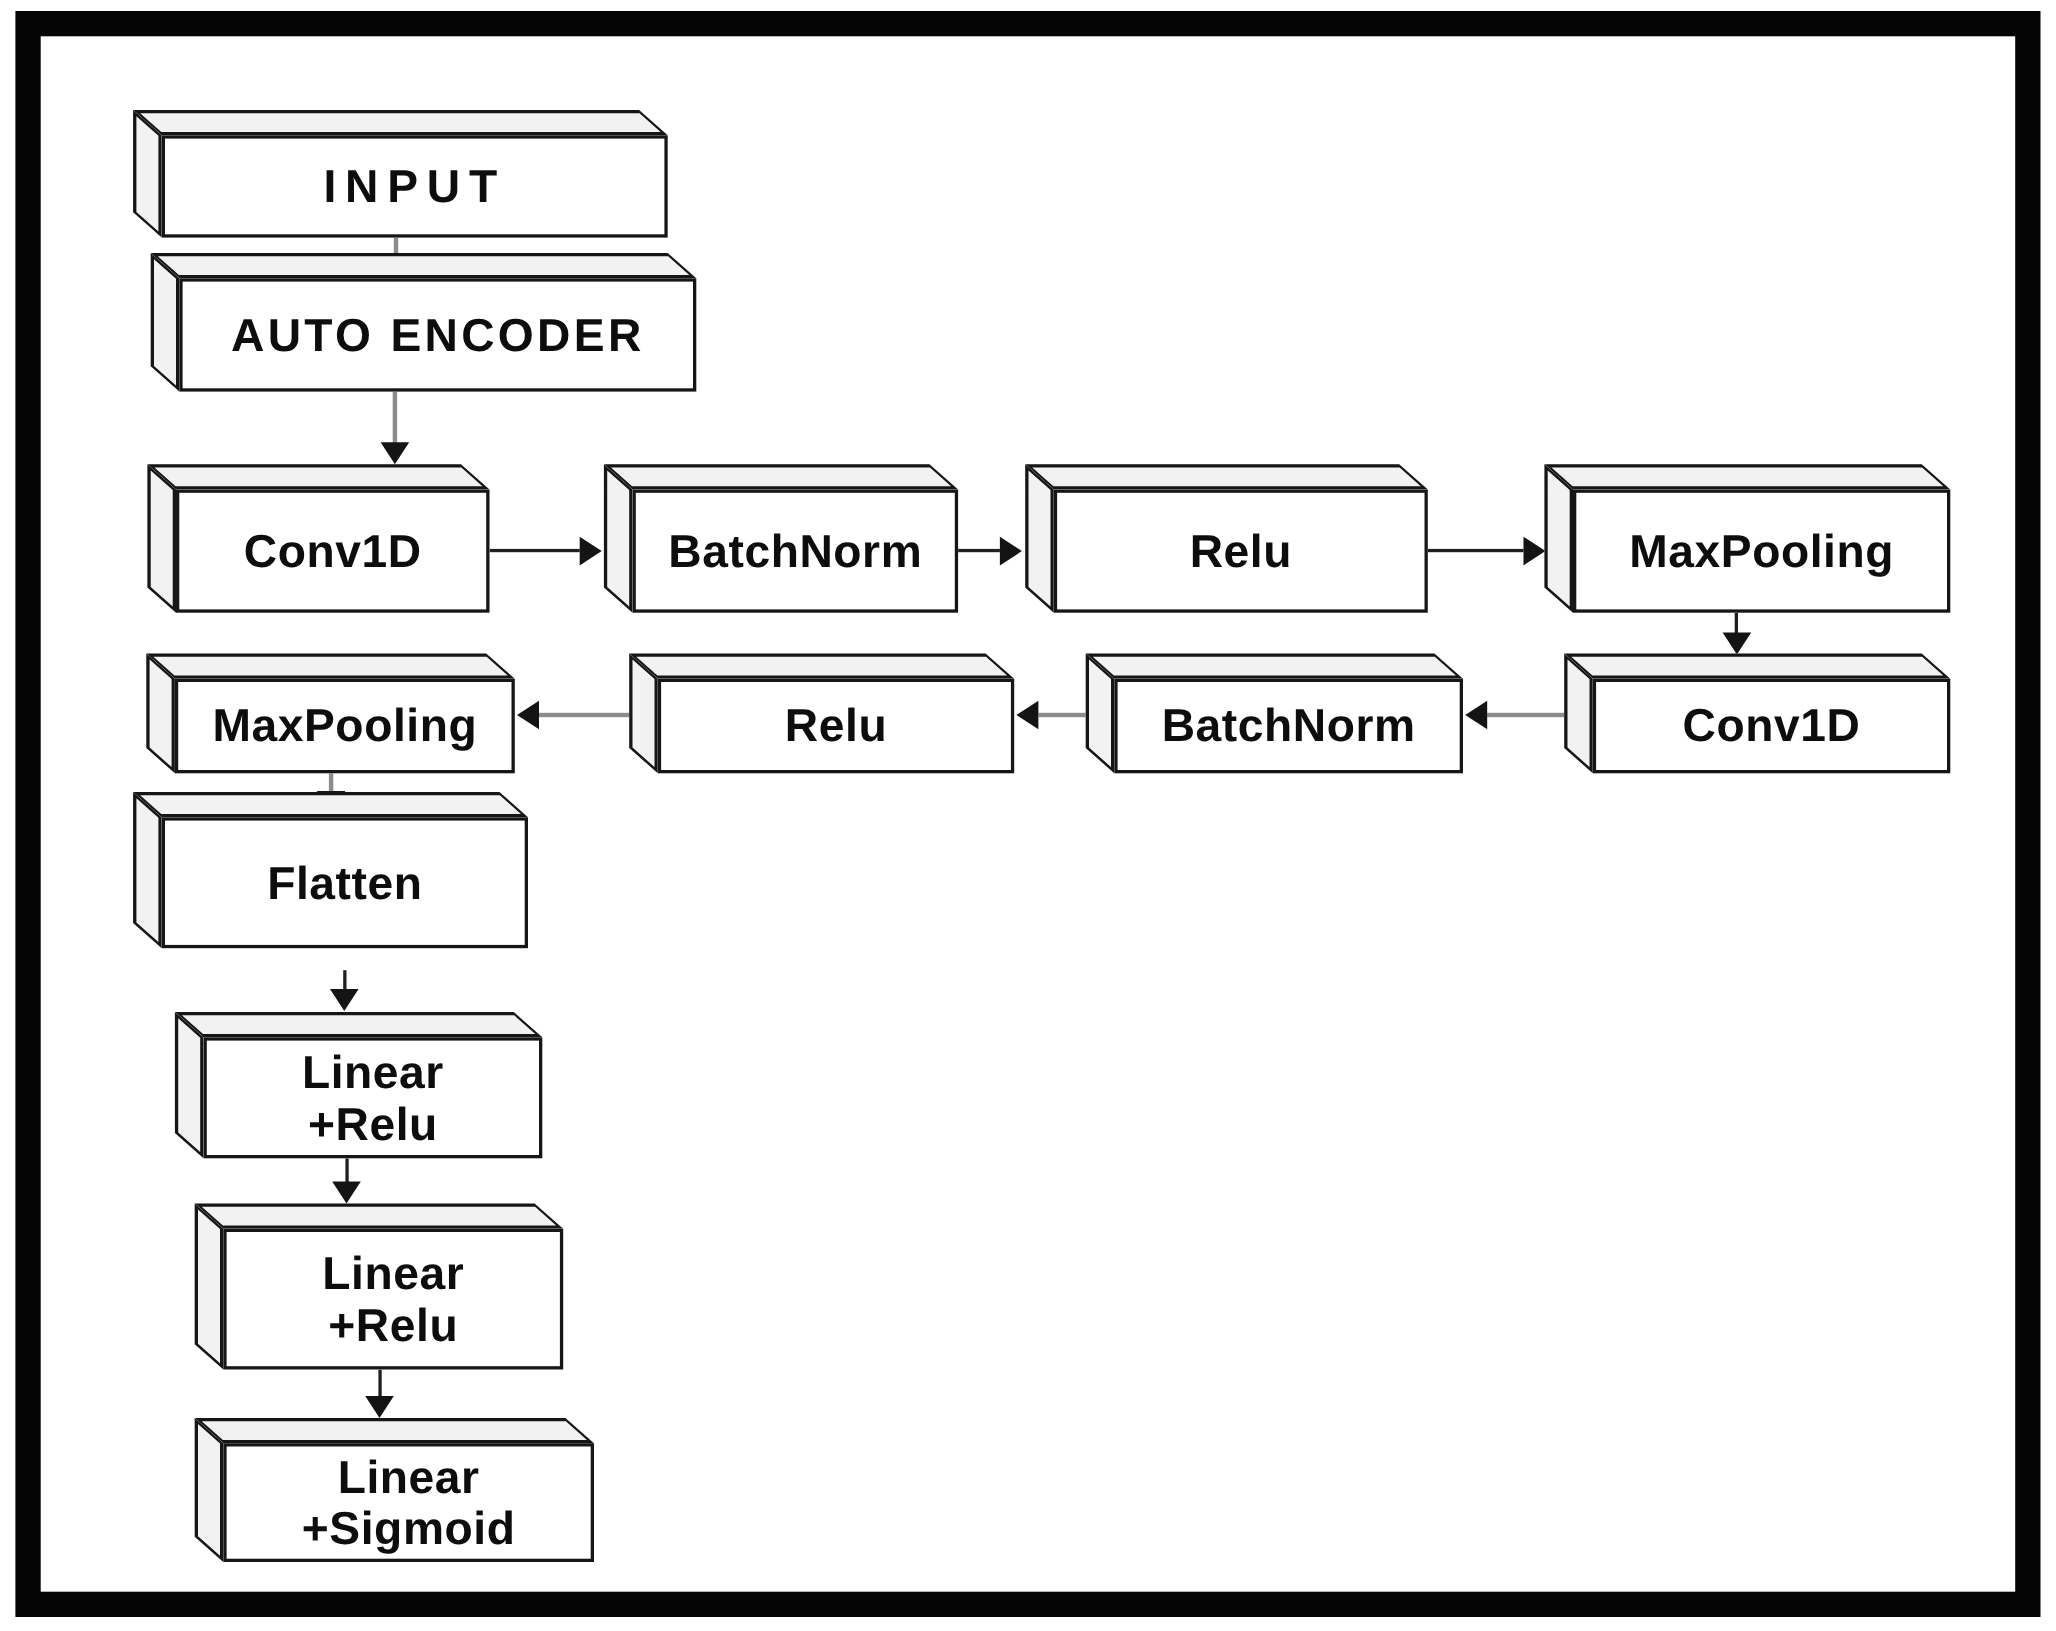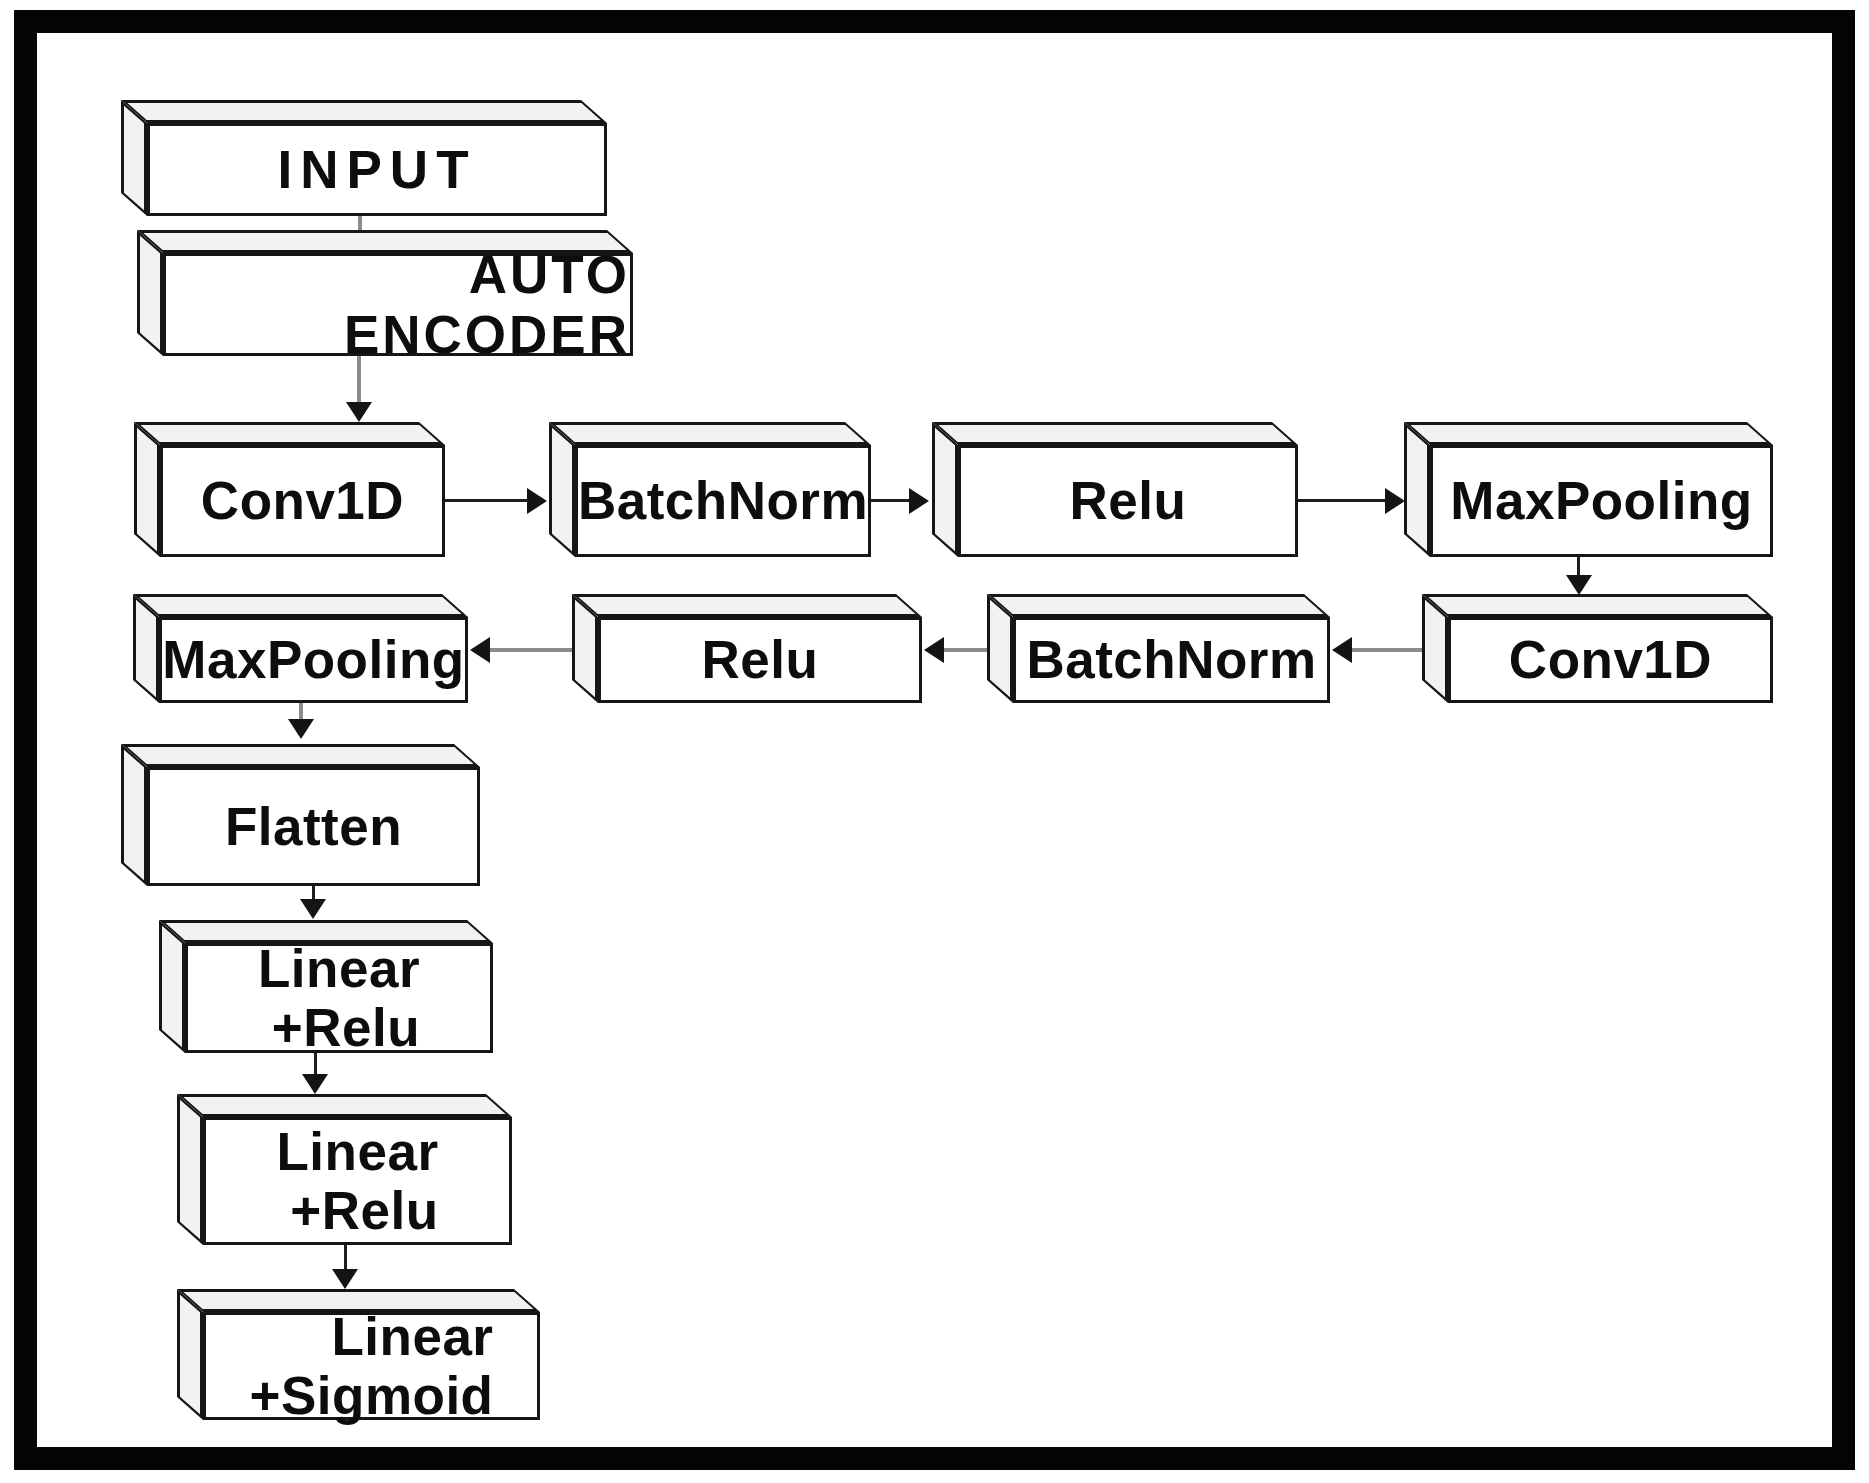--- a/index.html
+++ b/index.html
@@ -31,22 +31,22 @@
     transform:skewX(48.5deg);transform-origin:left bottom;
     z-index:1;
   }
   .box .face-left{
     position:absolute;left:-26px;top:0;width:26px;height:100%;
     background:#f2f2f2;border:3px solid #161616;box-sizing:border-box;
     transform:skewY(41.5deg);transform-origin:right top;
     z-index:1;
   }
   .label{
-    font-weight:700;color:#0d0d0d;font-size:53px;line-height:1.12;
-    text-align:right;white-space:pre-line;letter-spacing:0.5px;
+    font-weight:700;color:#0d0d0d;font-size:42px;line-height:1.12;
+    text-align:center;white-space:pre-line;letter-spacing:0.5px;
   }
   .label.sp-wide{letter-spacing:8px;}
   .label.sp-med{letter-spacing:3px;}
   
   .hline,.vline,.head{position:absolute;}
   .hline{height:3px;background:#1f1f1f;}
   .hline.gray{height:4px;background:#8c8c8c;}
   .vline{width:3px;background:#1f1f1f;}
   .vline.gray{width:4px;background:#8c8c8c;}
   .head-right{width:0;height:0;border-top:13px solid transparent;border-bottom:13px solid transparent;border-left:20px solid #141414;}
@@ -131,21 +131,21 @@
   </div>
 
   <div class="box" style="left:1448px;top:617px;width:325px;height:86px;">
     <div class="face-top"></div>
     <div class="face-left"></div>
     <div class="front">
       <span class="label">Conv1D</span>
     </div>
   </div>
 
-  <div class="box" style="left:147px;top:767px;width:333px;height:119px;">
+  <div class="box" style="left:147px;top:743px;width:333px;height:119px;">
     <div class="face-top"></div>
     <div class="face-left"></div>
     <div class="front">
       <span class="label">Flatten</span>
     </div>
   </div>
 
   <div class="box" style="left:185px;top:943px;width:308px;height:110px;">
     <div class="face-top"></div>
     <div class="face-left"></div>

